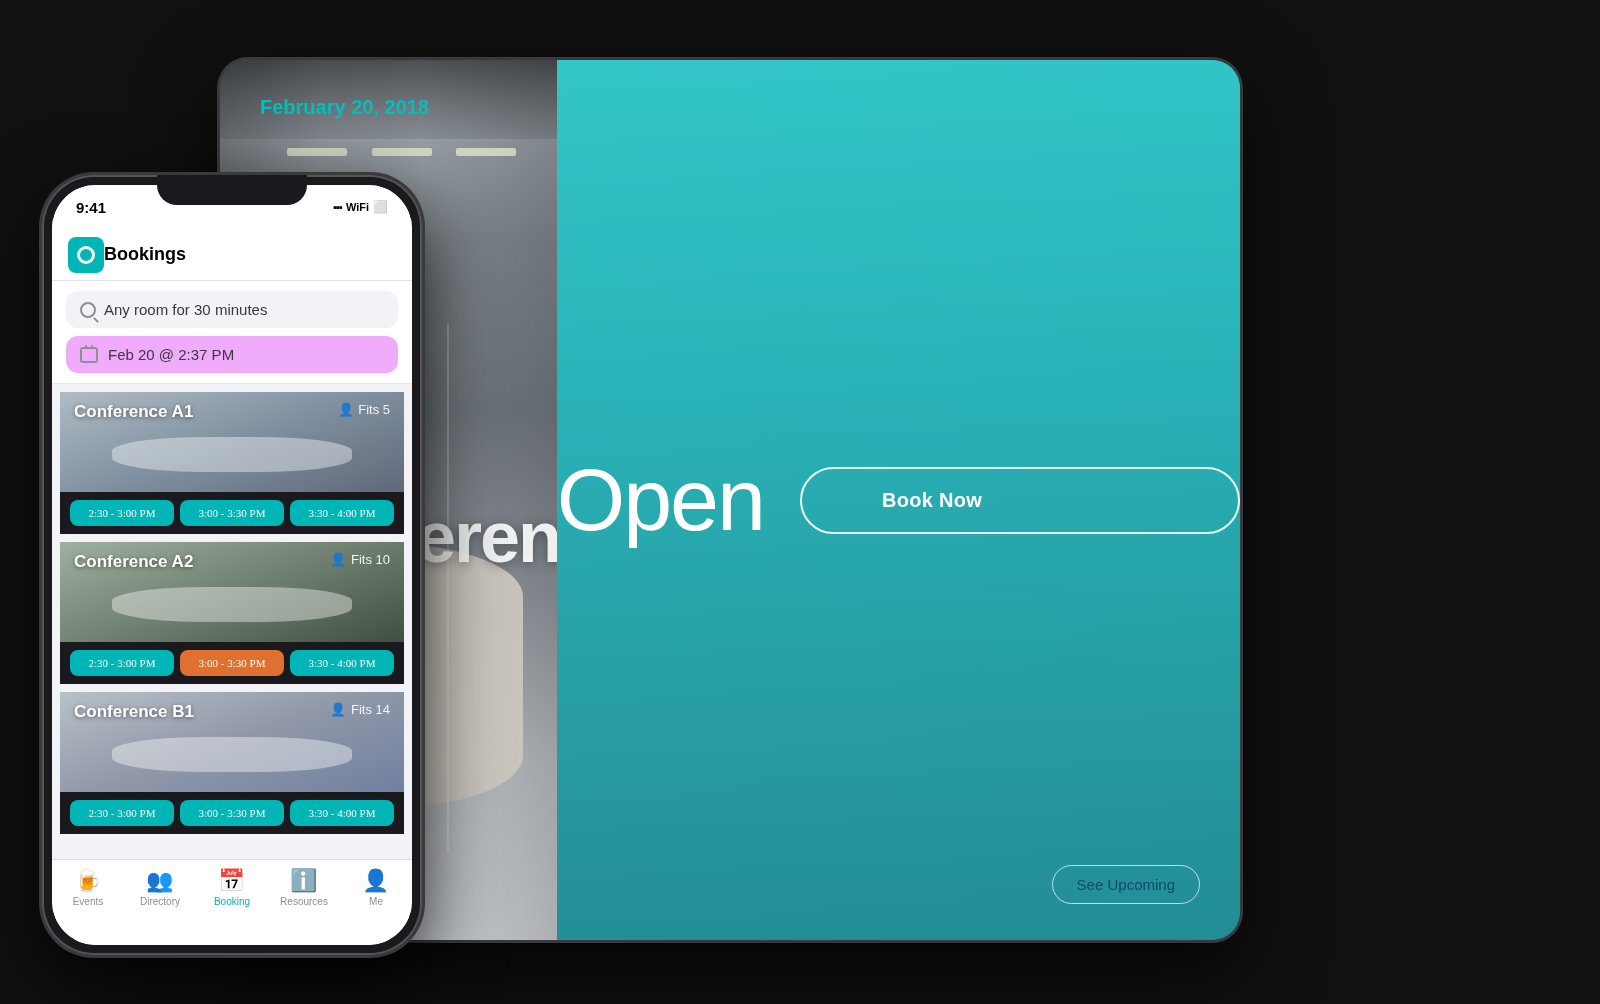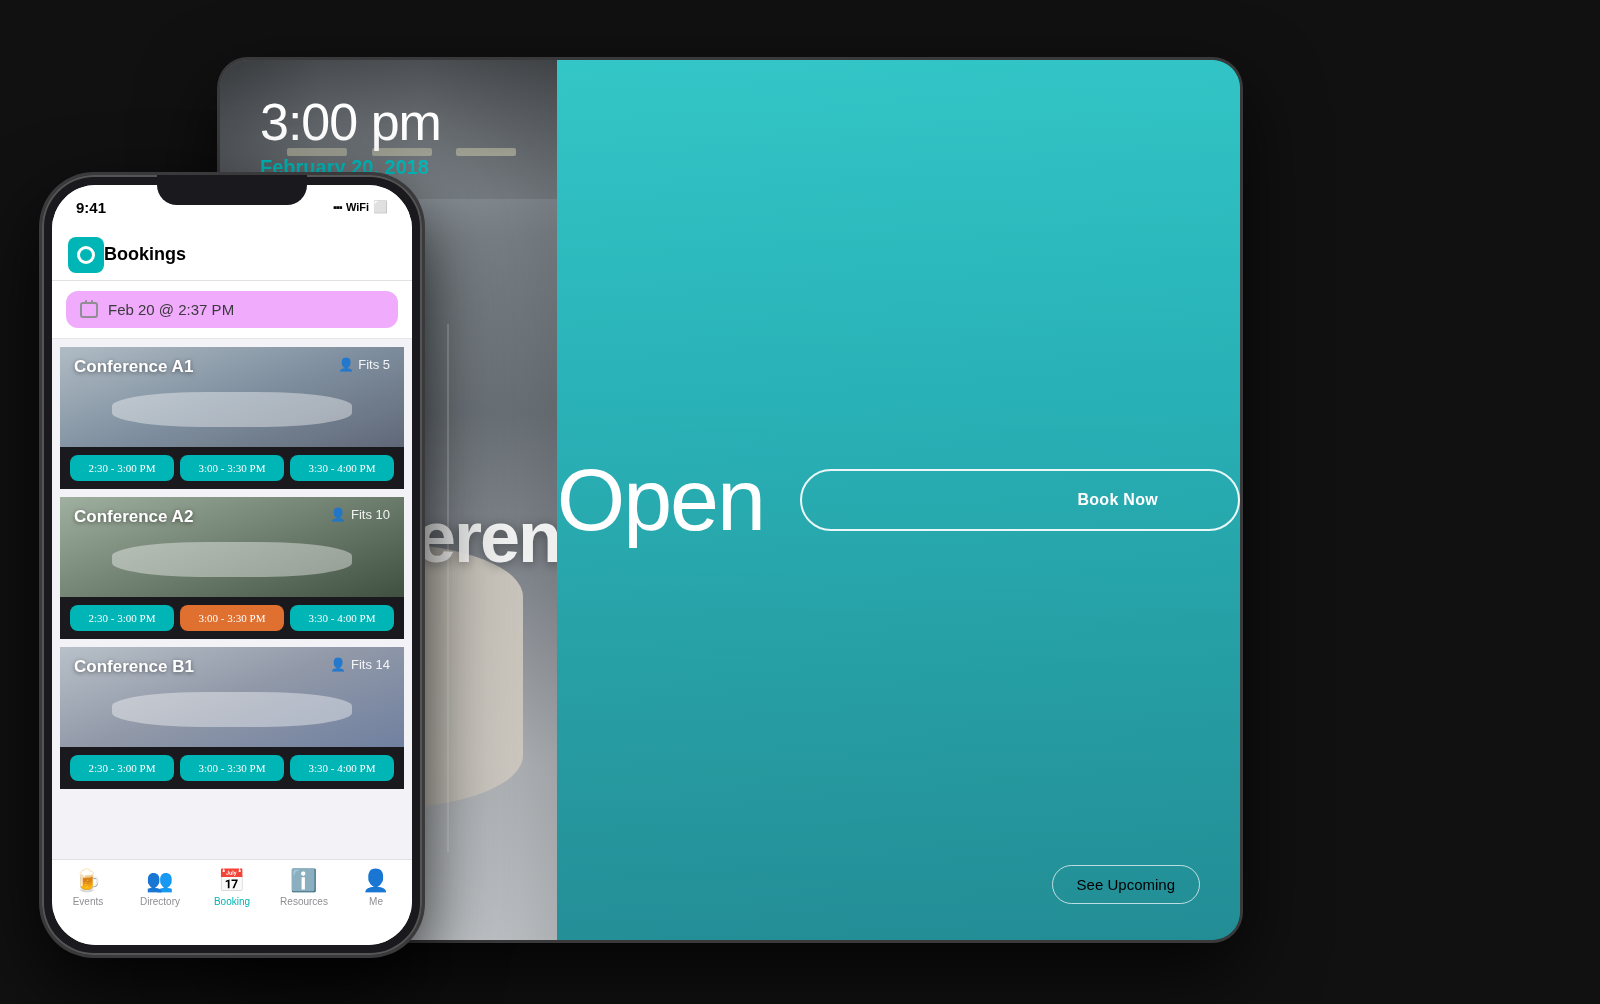--- a/index.html
+++ b/index.html
@@ -172,39 +172,39 @@
       font-size: 88px;
       font-weight: 300;
       color: #fff;
       letter-spacing: -2px;
     }
 
     .book-now-btn {
       border: 2.5px solid rgba(255,255,255,0.9);
       border-radius: 50px;
       padding: 20px 80px;
-      font-size: 16px;
+      font-size: 20px;
       font-weight: 600;
       color: #fff;
       background: transparent;
       cursor: pointer;
       letter-spacing: 0.3px;
       width: 440px;
-      text-align: right;
+      text-align: left;
     }
 
     .see-upcoming-btn {
       position: absolute;
       bottom: 36px;
       right: 40px;
       border: 1.5px solid rgba(255,255,255,0.7);
       border-radius: 50px;
       padding: 10px 24px;
       font-size: 15px;
-      color: #000000;
+      color: #0c4a6e;
       background: transparent;
       cursor: pointer;
       z-index: 3;
     }
 
     
     .phone-wrapper {
       position: absolute;
       left: 42px;
       top: 175px;
@@ -511,21 +511,20 @@
 
     <div class="tablet-bg-left">
       <div class="room-photo">
         <div class="ceiling-light l1"></div>
         <div class="ceiling-light l2"></div>
         <div class="ceiling-light l3"></div>
         <div class="conf-table"></div>
       </div>
 
       <div class="tablet-header-overlay">
-        <div class="tablet-time">3:00 pm</div>
         <div class="tablet-date">February 20, 2018</div>
       </div>
 
       <div class="tablet-room-name">
         Con<span style="color:rgba(255,255,255,0.9)">ference B1</span>
       </div>
     </div>
 
     <div class="tablet-teal-panel">
       <div class="teal-room-bg"></div>
@@ -553,20 +552,24 @@
 
     <div class="phone-nav">
       <div class="phone-logo">
         <div class="phone-logo-inner"></div>
       </div>
       <div class="phone-nav-title">Bookings</div>
       <div style="width:36px"></div>
     </div>
 
     <div class="phone-search-area">
+      <div class="phone-search-box">
+        <div class="search-icon-ph"></div>
+        <span class="search-text">Any room for 30 minutes</span>
+      </div>
       <div class="phone-date-box">
         <div class="cal-icon"></div>
         <span class="date-text">Feb 20 @ 2:37 PM</span>
       </div>
     </div>
 
     <div class="phone-room-list">
 
       <div class="room-card">
         <div class="room-photo-ph">

